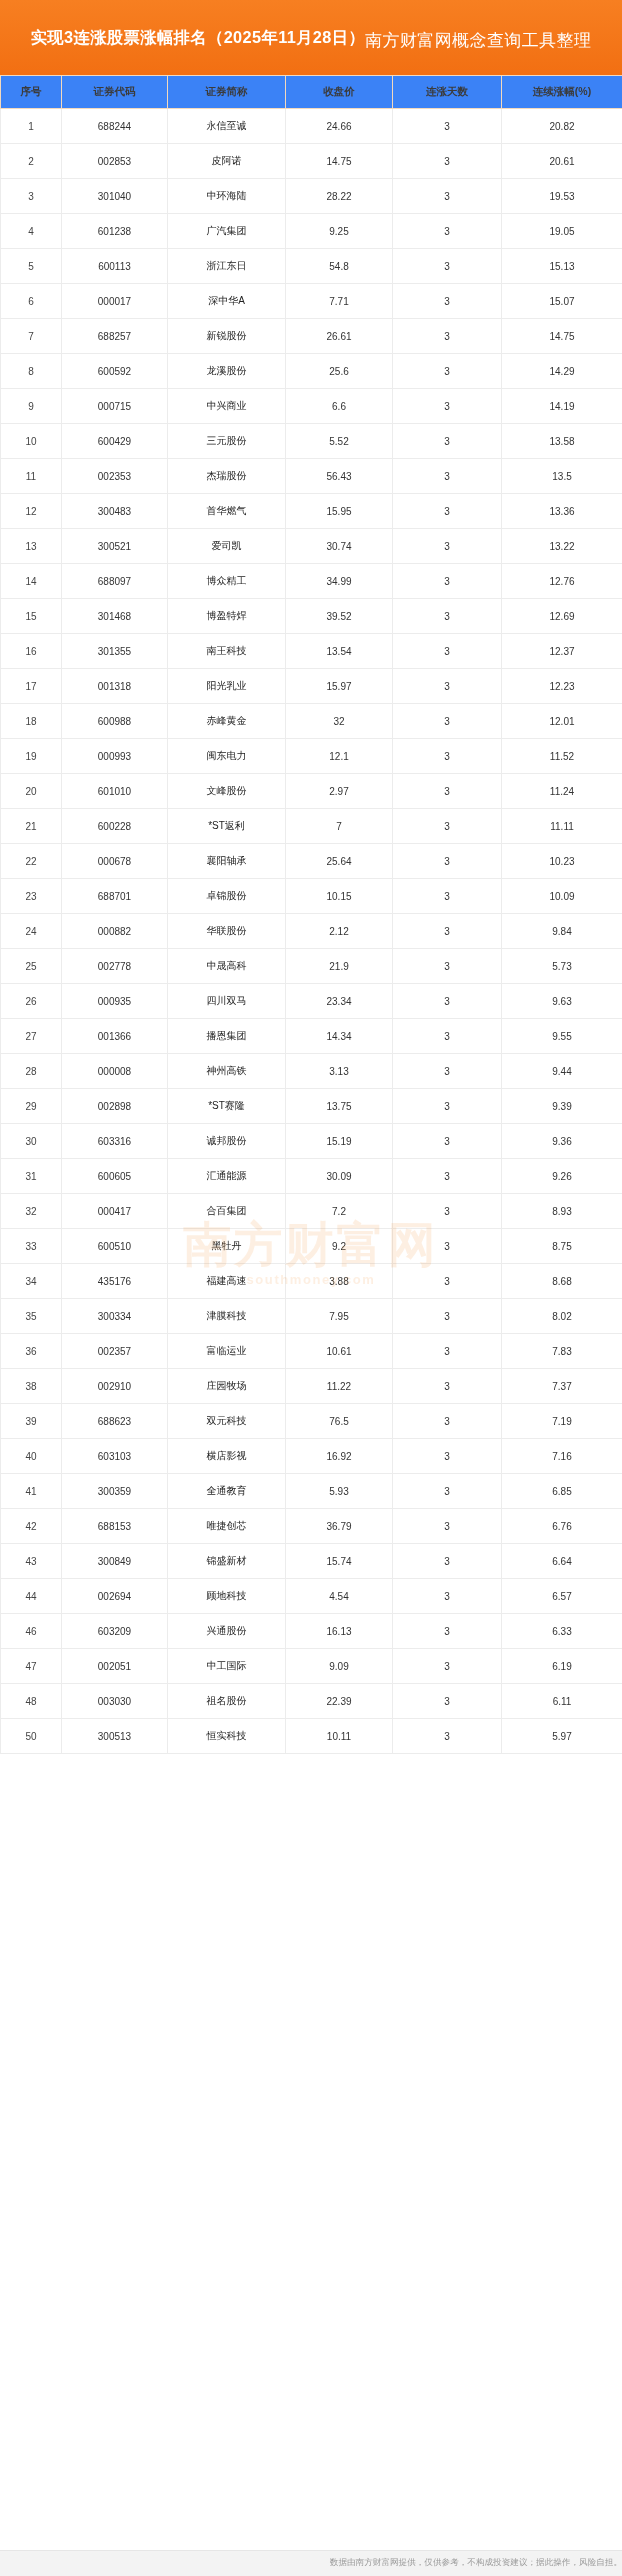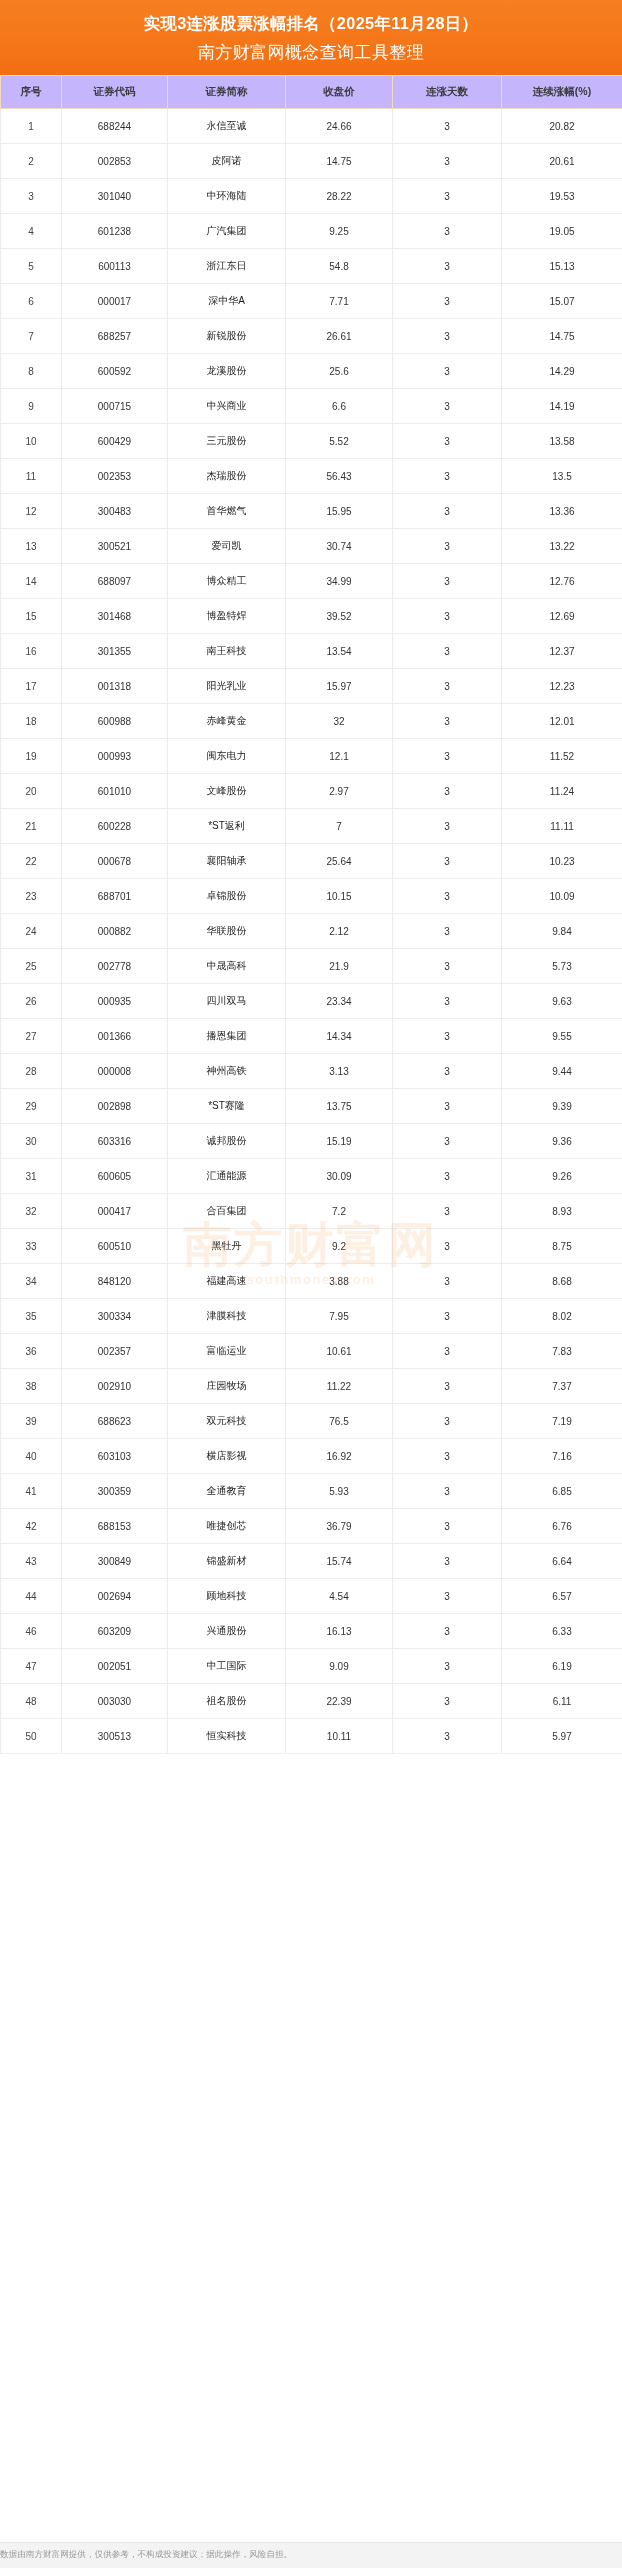--- a/index.html
+++ b/index.html
@@ -15,21 +15,21 @@
     position: relative;
     background: #fff;
     overflow: hidden;
   }
   
   .header {
     width: 622px;
     height: 75px;
     background: linear-gradient(180deg, #f77f21 0%, #f26f12 100%);
     display: flex;
-    flex-direction: column;
+    flex-direction: row;
     align-items: center;
     justify-content: center;
     color: #ffffff;
   }
   .header .title {
     font-size: 16.3px;
     font-weight: bold;
     letter-spacing: 0.4px;
     line-height: 1.4;
   }
@@ -74,21 +74,21 @@
     table-layout: fixed;
   }
   table.rank col.c0 { width: 61px; }
   table.rank col.c1 { width: 106px; }
   table.rank col.c2 { width: 118px; }
   table.rank col.c3 { width: 107px; }
   table.rank col.c4 { width: 109px; }
   table.rank col.c5 { width: 121px; }
 
   table.rank thead th {
-    background: #c4b5fd;
+    background: #3b82f6;
     color: #3b3b3b;
     font-size: 10.5px;
     font-weight: bold;
     height: 33px;
     border: 0.8px solid #f3d9bd;
     text-align: center;
     vertical-align: middle;
   }
   table.rank tbody td {
     height: 35px;
@@ -97,29 +97,29 @@
     color: #333333;
     text-align: center;
     vertical-align: middle;
     background: transparent;
   }
   table.rank tbody tr td:first-child { color: #444; }
   table.rank tbody td.name { color: #222; }
   
   .footer {
     position: absolute;
-    bottom: 8px;
+    bottom: 0;
     left: 0;
     width: 622px;
     height: 26.4px;
     background: #f3f3f3;
     border-top: 0.8px solid #e6e6e6;
     display: flex;
     align-items: center;
-    justify-content: flex-start;
+    justify-content: flex-end;
     font-size: 8.6px;
     color: #9a9a9a;
   }
 </style>
 </head>
 <body>
 
 <div class="page">
 
   <div class="header">
@@ -412,21 +412,21 @@
           <tr>
             <td>33</td>
             <td>600510</td>
             <td class="name">黑牡丹</td>
             <td>9.2</td>
             <td>3</td>
             <td>8.75</td>
           </tr>
           <tr>
             <td>34</td>
-            <td>848120</td>
+            <td>435176</td>
             <td class="name">福建高速</td>
             <td>3.88</td>
             <td>3</td>
             <td>8.68</td>
           </tr>
           <tr>
             <td>35</td>
             <td>300334</td>
             <td class="name">津膜科技</td>
             <td>7.95</td>

